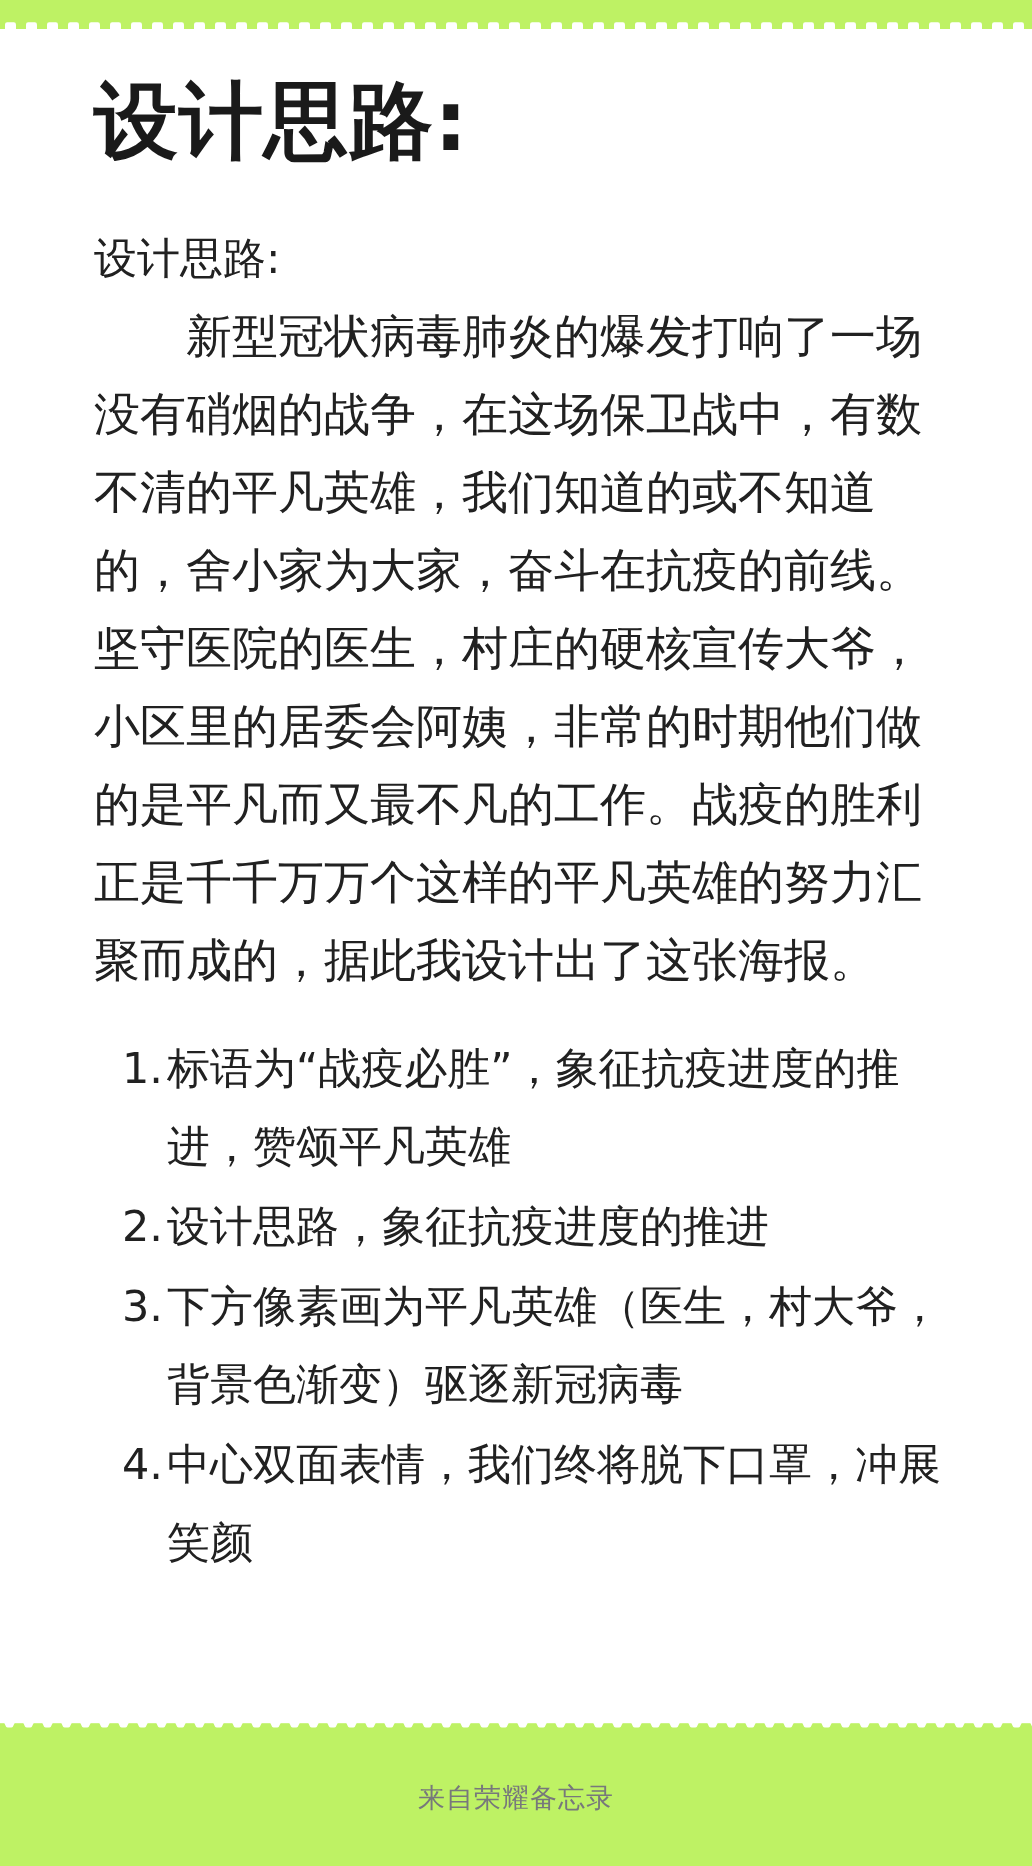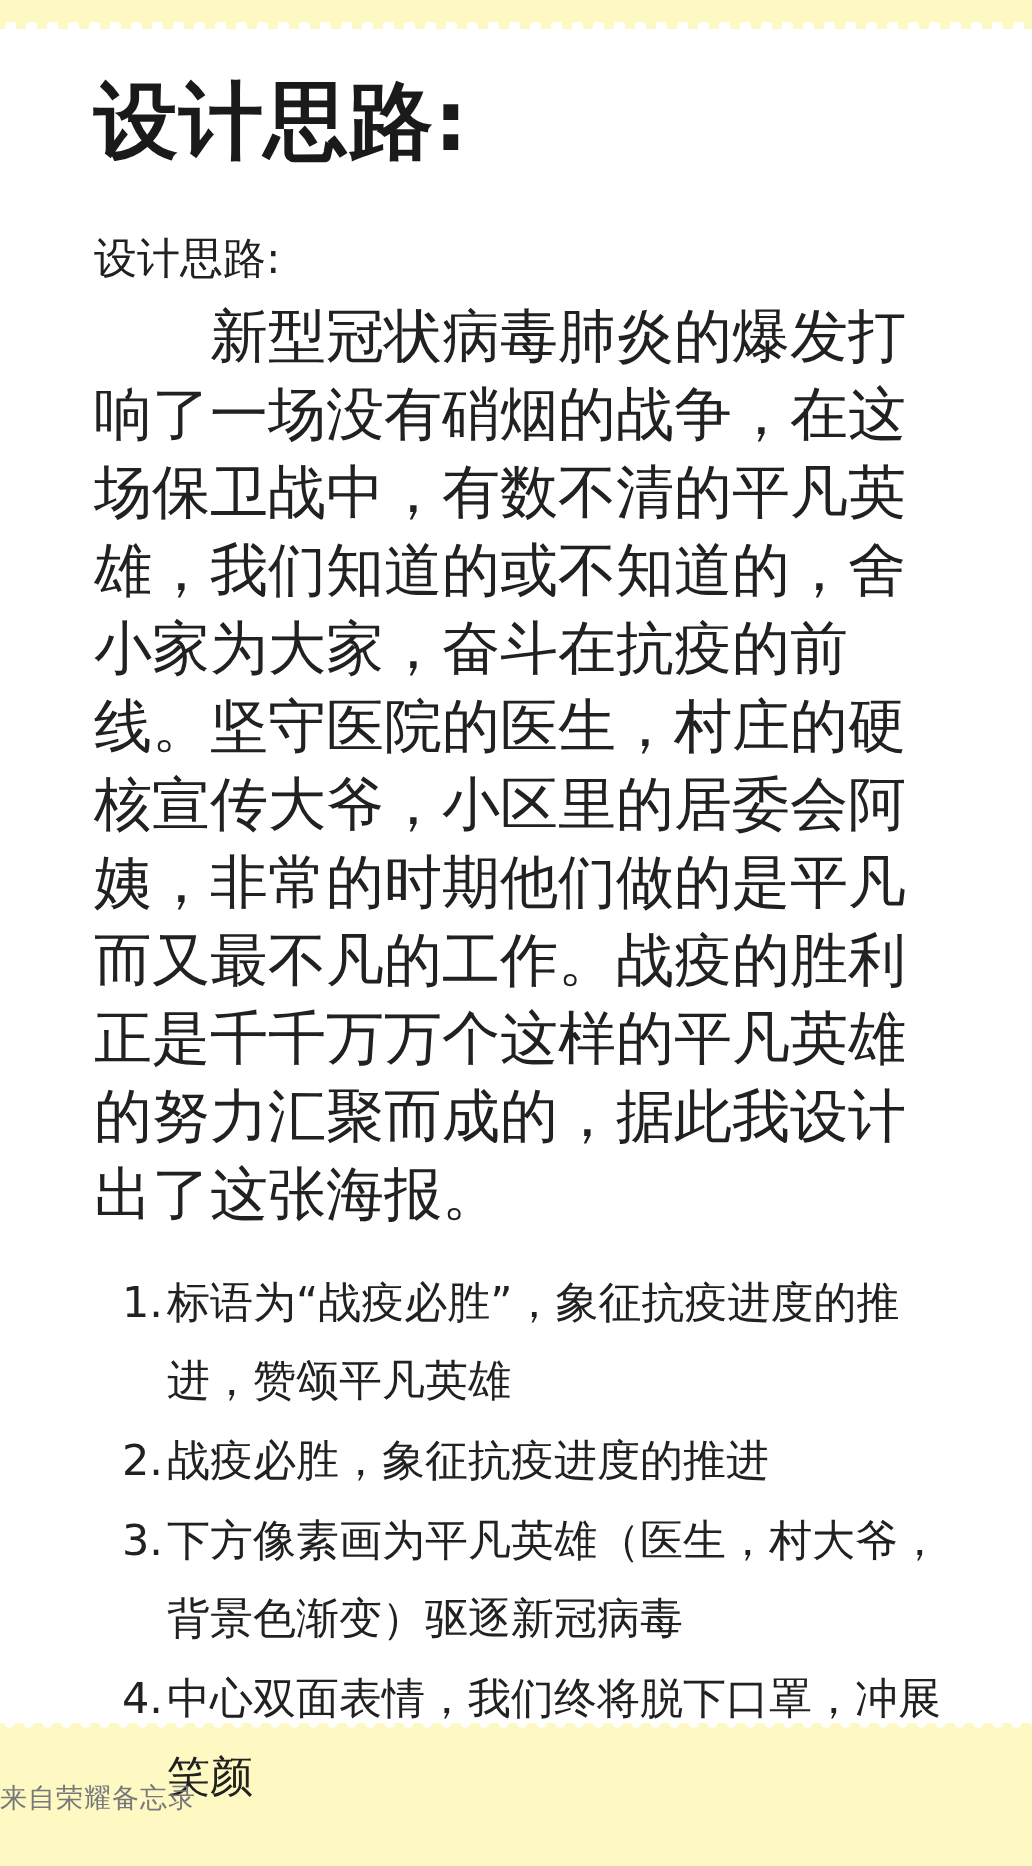--- a/index.html
+++ b/index.html
@@ -4,21 +4,21 @@
 <style>
   html, body { margin: 0; padding: 0; }
   body {
     background: #f4f4f5;
     font-family: "DejaVu Sans", "Liberation Sans", sans-serif;
   }
   .page {
     position: relative;
     width: 1032px;
     height: 1866px;
-    background: #fef9c3;
+    background: #bef264;
     overflow: hidden;
   }
   
   .sheet {
     position: absolute;
     left: 0;
     top: 29px;
     width: 1032px;
     height: 1693px;
     background: #ffffff;
@@ -44,21 +44,21 @@
     letter-spacing: 1px;
     color: #1a1a1a;
   }
   .intro {
     margin: 52px 0 0 0;
     font-size: 43px;
     line-height: 78px;
   }
   .para {
     margin: 0;
-    font-size: 58px;
+    font-size: 46px;
     line-height: 78px;
     text-indent: 2em;
     overflow-wrap: anywhere;
   }
   .points {
     list-style: none;
     margin: 30px 0 0 0;
     padding: 0;
   }
   .points li {
@@ -73,21 +73,21 @@
     position: absolute;
     left: 28px;
     top: 0;
   }
   .footer {
     position: absolute;
     left: 0;
     top: 1729px;
     width: 1032px;
     height: 137px;
-    text-align: left;
+    text-align: center;
     box-sizing: border-box;
     padding-top: 50px;
   }
   .footer span {
     font-size: 27px;
     line-height: 38px;
     color: #77787b;
     letter-spacing: 1px;
   }
 </style>
@@ -112,21 +112,21 @@
 
     <p class="para">新型冠状病毒肺炎的爆发打响了一场没有硝烟的战争，在这场保卫战中，有数不清的平凡英雄，我们知道的或不知道的，舍小家为大家，奋斗在抗疫的前线。坚守医院的医生，村庄的硬核宣传大爷，小区里的居委会阿姨，非常的时期他们做的是平凡而又最不凡的工作。战疫的胜利正是千千万万个这样的平凡英雄的努力汇聚而成的，据此我设计出了这张海报。</p>
 
     <ol class="points">
       <li>
         <span class="num">1.</span>
         <span class="txt">标语为“战疫必胜”，象征抗疫进度的推进，赞颂平凡英雄</span>
       </li>
       <li>
         <span class="num">2.</span>
-        <span class="txt">战疫必胜，象征抗疫进度的推进</span>
+        <span class="txt">设计思路，象征抗疫进度的推进</span>
       </li>
       <li>
         <span class="num">3.</span>
         <span class="txt">下方像素画为平凡英雄（医生，村大爷，背景色渐变）驱逐新冠病毒</span>
       </li>
       <li>
         <span class="num">4.</span>
         <span class="txt">中心双面表情，我们终将脱下口罩，冲展笑颜</span>
       </li>
     </ol>

